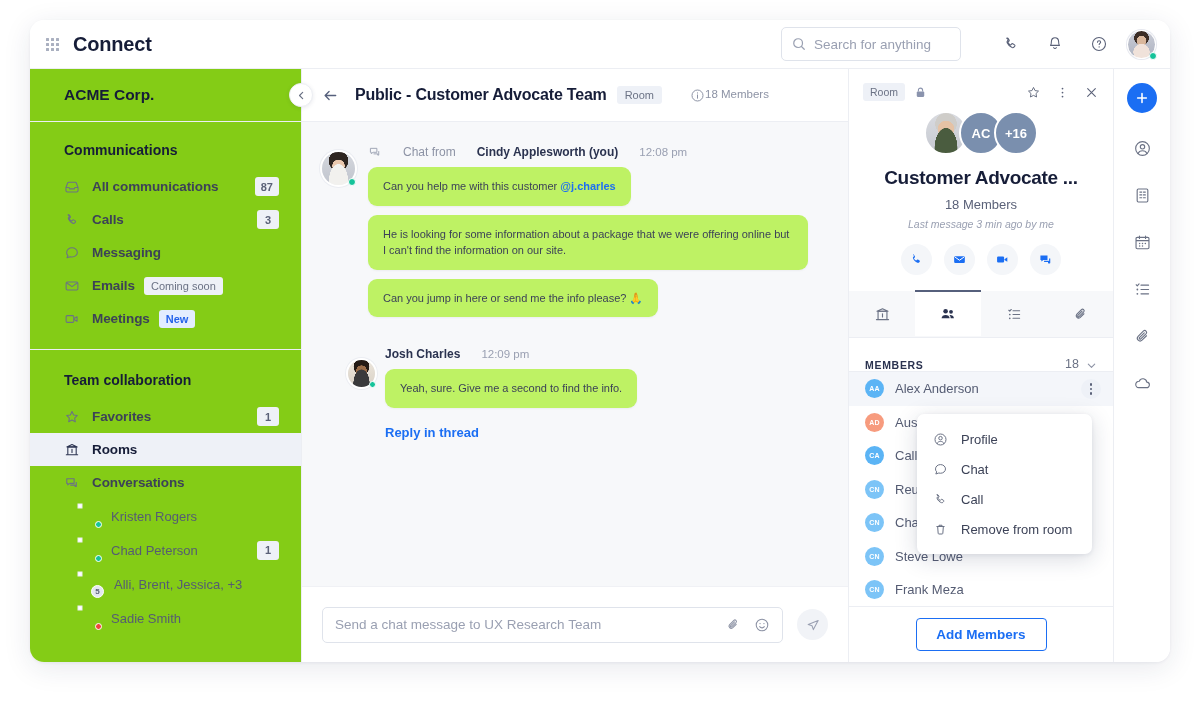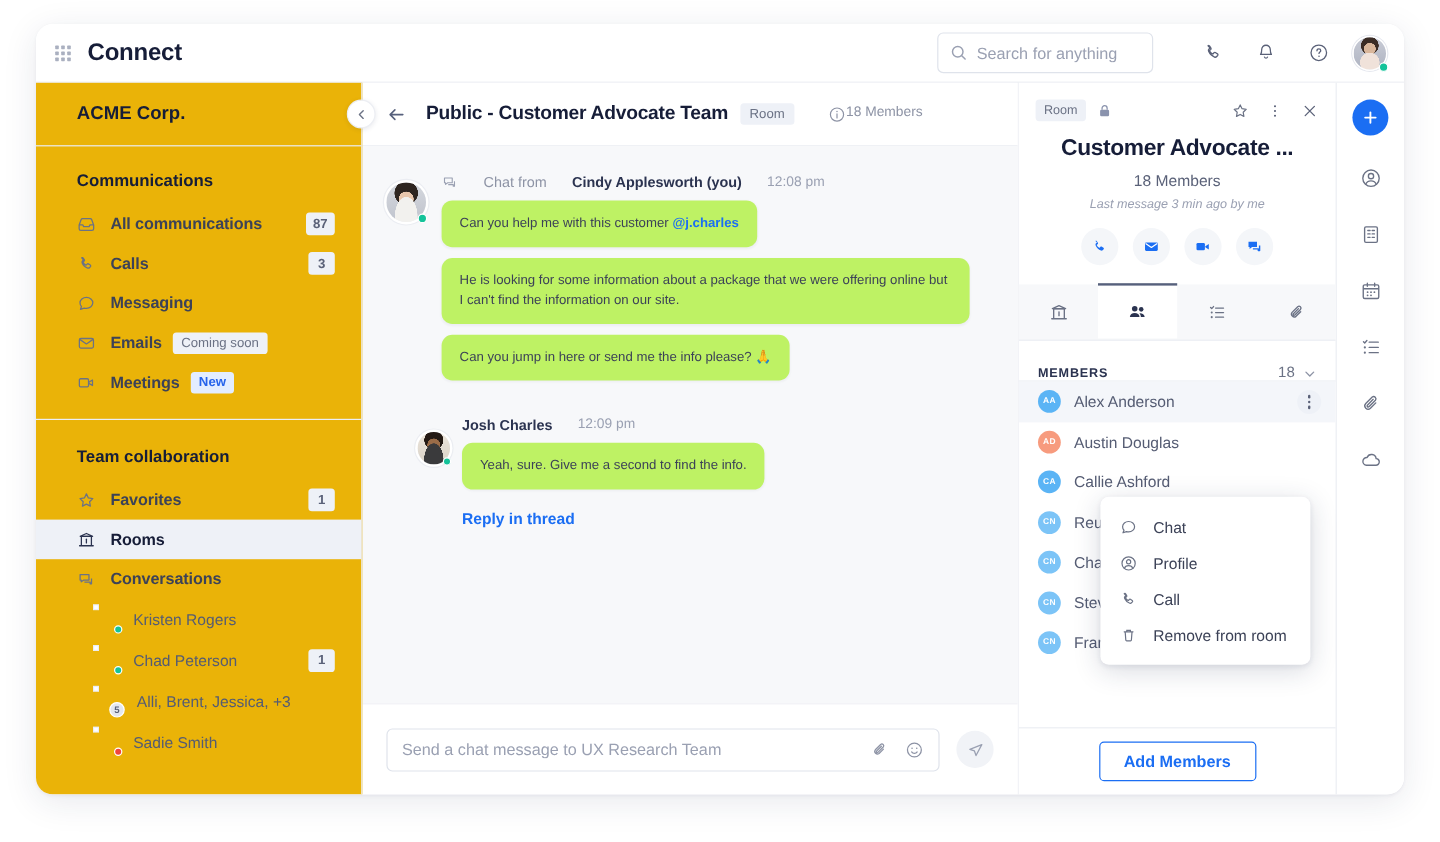--- a/index.html
+++ b/index.html
@@ -62,21 +62,21 @@
   }
   .pres-green { background:#15c39a; }
   .pres-red { background:#f0453c; }
 
   
   .bodyrow { flex:1; display:flex; min-height:0; position:relative; }
 
   
   .sidebar {
     width: 272px; flex:0 0 272px; border-right:1px solid #eceef3;
-    display:flex; flex-direction:column; background:#eab308; position:relative;
+    display:flex; flex-direction:column; background:#84cc16; position:relative;
   }
   .org-head {
     height:53px; flex:0 0 53px; display:flex; align-items:center;
     padding:0 0 0 34px; border-bottom:1px solid #eceef3;
   }
   .org-name { font-size:15.5px; font-weight:700; color:#161d38; }
   .collapse-btn {
     position:absolute; right:-12px; top:14px; width:24px; height:24px;
     border-radius:50%; background:#fff; border:1px solid #eceef3;
     box-shadow:0 1px 4px rgba(30,40,80,0.10);
@@ -567,20 +567,25 @@
               </svg>
             </span>
             <span>
               <svg width="15" height="15" viewBox="0 0 18 18" fill="none">
                 <path d="M4.4 4.4l9.2 9.2M13.6 4.4l-9.2 9.2" stroke="#5a6178" stroke-width="1.3" stroke-linecap="round"></path>
               </svg>
             </span>
           </span>
         </div>
 
+        <div class="rp-avatars">
+          <div class="rp-av photo"></div>
+          <div class="rp-av">AC</div>
+          <div class="rp-av">+16</div>
+        </div>
 
         <div class="rp-title">Customer Advocate ...</div>
         <div class="rp-members">18 Members</div>
         <div class="rp-last">Last message 3 min ago by me</div>
 
         <div class="rp-quick">
           <span class="qbtn">
             <svg width="15" height="15" viewBox="0 0 18 18" fill="none">
               <path d="M4.6 3.3c.5-.4 1.2-.28 1.5.24l1.1 1.85c.22.38.12.86-.22 1.12l-.82.63c-.17.14-.22.37-.12.57.47 1 1.42 1.95 2.42 2.42.2.1.43.05.57-.12l.63-.82c.26-.34.74-.44 1.12-.22l1.85 1.1c.52.3.64 1 .24 1.5l-.82.95c-.47.55-1.22.73-1.87.47-2.5-.96-4.45-2.9-5.4-5.4-.26-.65-.08-1.4.47-1.87l.95-.82z" fill="#1b6ef3"></path>
             </svg>
@@ -687,34 +692,34 @@
       </div>
 
       <div class="addmem-wrap">
         <button class="addmem">Add Members</button>
       </div>
 
       <div class="ctxmenu">
         <div class="ctxitem">
           <span class="ci">
             <svg width="15" height="15" viewBox="0 0 18 18" fill="none">
-              <path d="M15 8.3c0 2.9-2.7 5.2-6 5.2-.72 0-1.4-.1-2.05-.3L3.4 14.4l1-2.6C3.35 10.9 3 9.65 3 8.3 3 5.4 5.7 3.1 9 3.1s6 2.3 6 5.2z" stroke="#6b7285" stroke-width="1.2" stroke-linejoin="round"></path>
-            </svg>
-          </span>
-          <span class="cl">Chat</span>
+              <circle cx="9" cy="9" r="6.6" stroke="#6b7285" stroke-width="1.2"></circle>
+              <circle cx="9" cy="7.4" r="2.1" stroke="#6b7285" stroke-width="1.2"></circle>
+              <path d="M4.8 14c.6-1.8 2.2-2.7 4.2-2.7s3.6.9 4.2 2.7" stroke="#6b7285" stroke-width="1.2" stroke-linecap="round"></path>
+            </svg>
+          </span>
+          <span class="cl">Profile</span>
         </div>
         <div class="ctxitem">
           <span class="ci">
             <svg width="15" height="15" viewBox="0 0 18 18" fill="none">
-              <circle cx="9" cy="9" r="6.6" stroke="#6b7285" stroke-width="1.2"></circle>
-              <circle cx="9" cy="7.4" r="2.1" stroke="#6b7285" stroke-width="1.2"></circle>
-              <path d="M4.8 14c.6-1.8 2.2-2.7 4.2-2.7s3.6.9 4.2 2.7" stroke="#6b7285" stroke-width="1.2" stroke-linecap="round"></path>
-            </svg>
-          </span>
-          <span class="cl">Profile</span>
+              <path d="M15 8.3c0 2.9-2.7 5.2-6 5.2-.72 0-1.4-.1-2.05-.3L3.4 14.4l1-2.6C3.35 10.9 3 9.65 3 8.3 3 5.4 5.7 3.1 9 3.1s6 2.3 6 5.2z" stroke="#6b7285" stroke-width="1.2" stroke-linejoin="round"></path>
+            </svg>
+          </span>
+          <span class="cl">Chat</span>
         </div>
         <div class="ctxitem">
           <span class="ci">
             <svg width="15" height="15" viewBox="0 0 18 18" fill="none">
               <path d="M4.6 3.2c.45-.35 1.1-.25 1.4.2l1.1 1.8c.22.36.14.82-.18 1.1l-.8.63c-.18.15-.24.4-.13.63.45 1 1.45 2 2.45 2.45.22.1.48.05.63-.13l.63-.8c.27-.32.73-.4 1.1-.18l1.8 1.1c.45.3.55.95.2 1.4l-.8.9c-.45.54-1.17.72-1.8.5-2.4-.8-4.1-2.5-5.15-4.78-.3-.67-.18-1.45.32-2l1-.8z" stroke="#6b7285" stroke-width="1.2" stroke-linejoin="round"></path>
             </svg>
           </span>
           <span class="cl">Call</span>
         </div>
         <div class="ctxitem">

